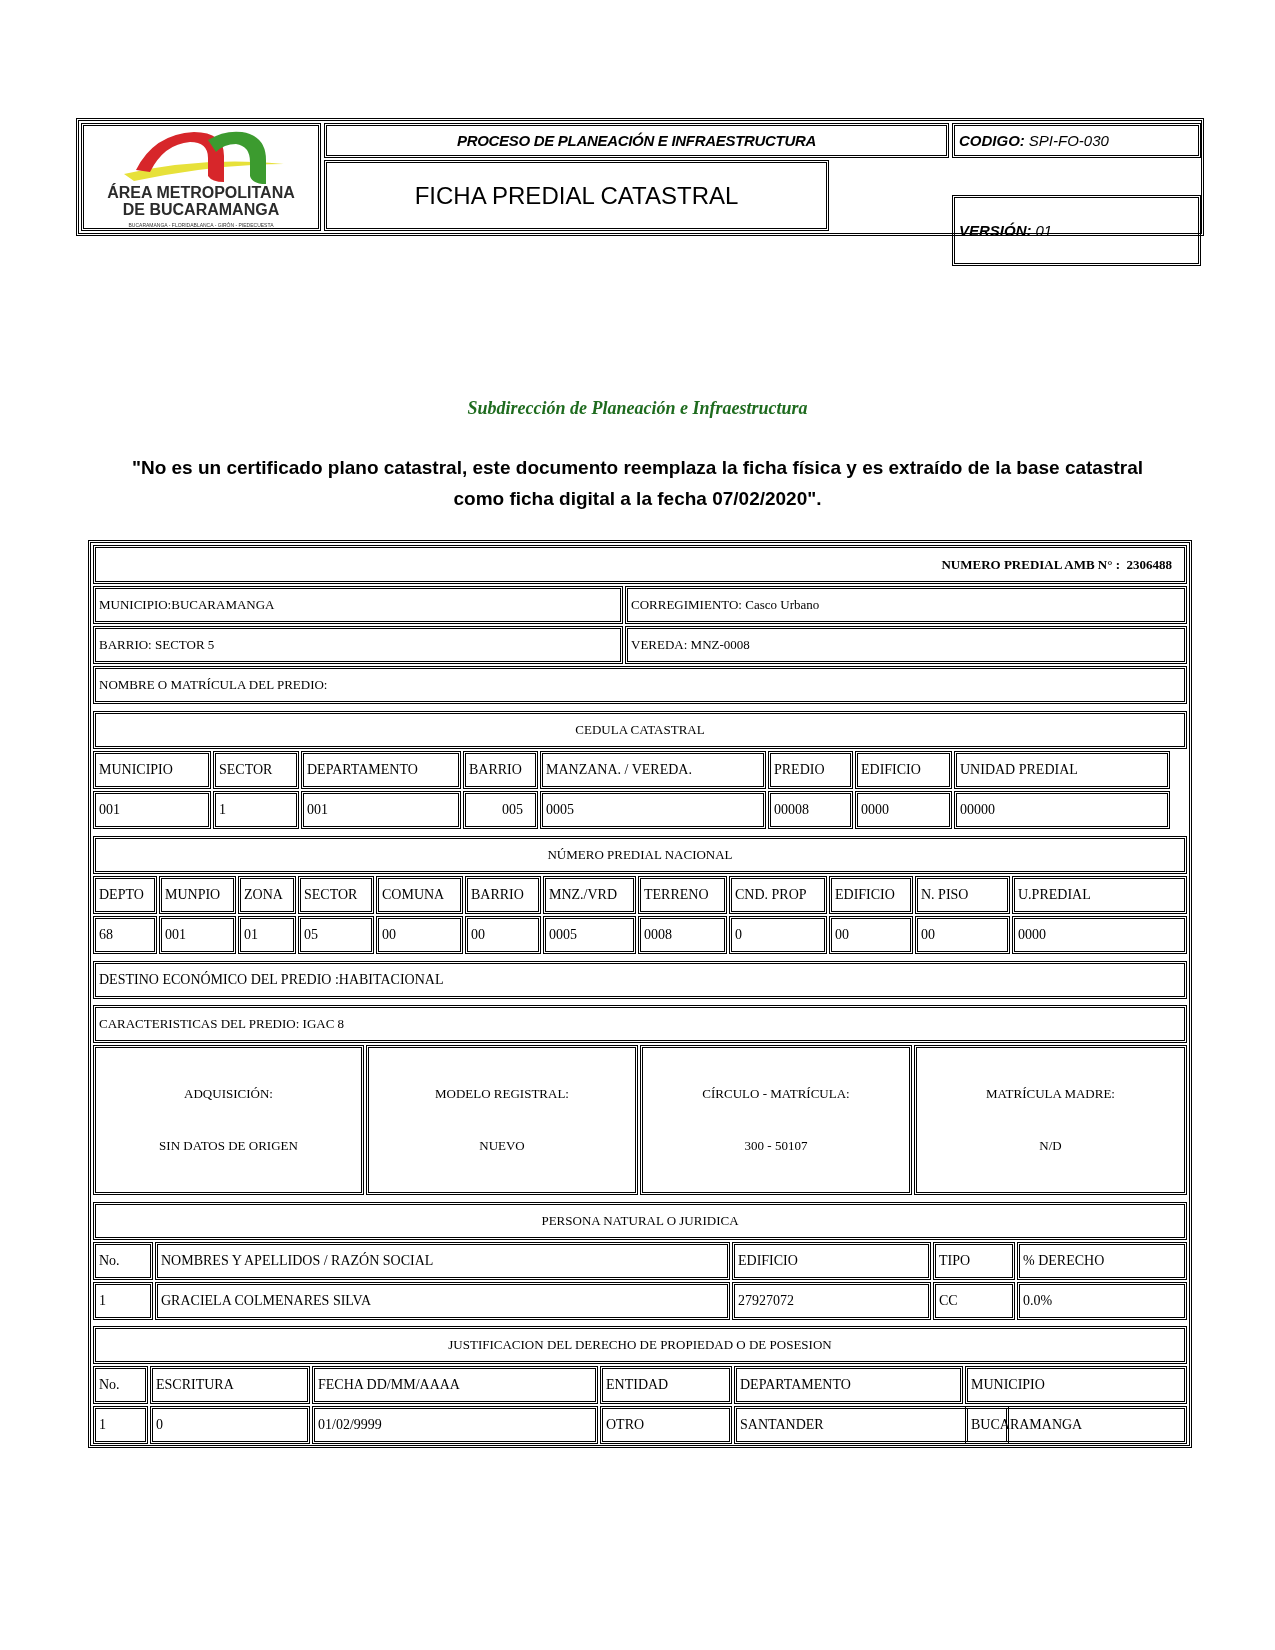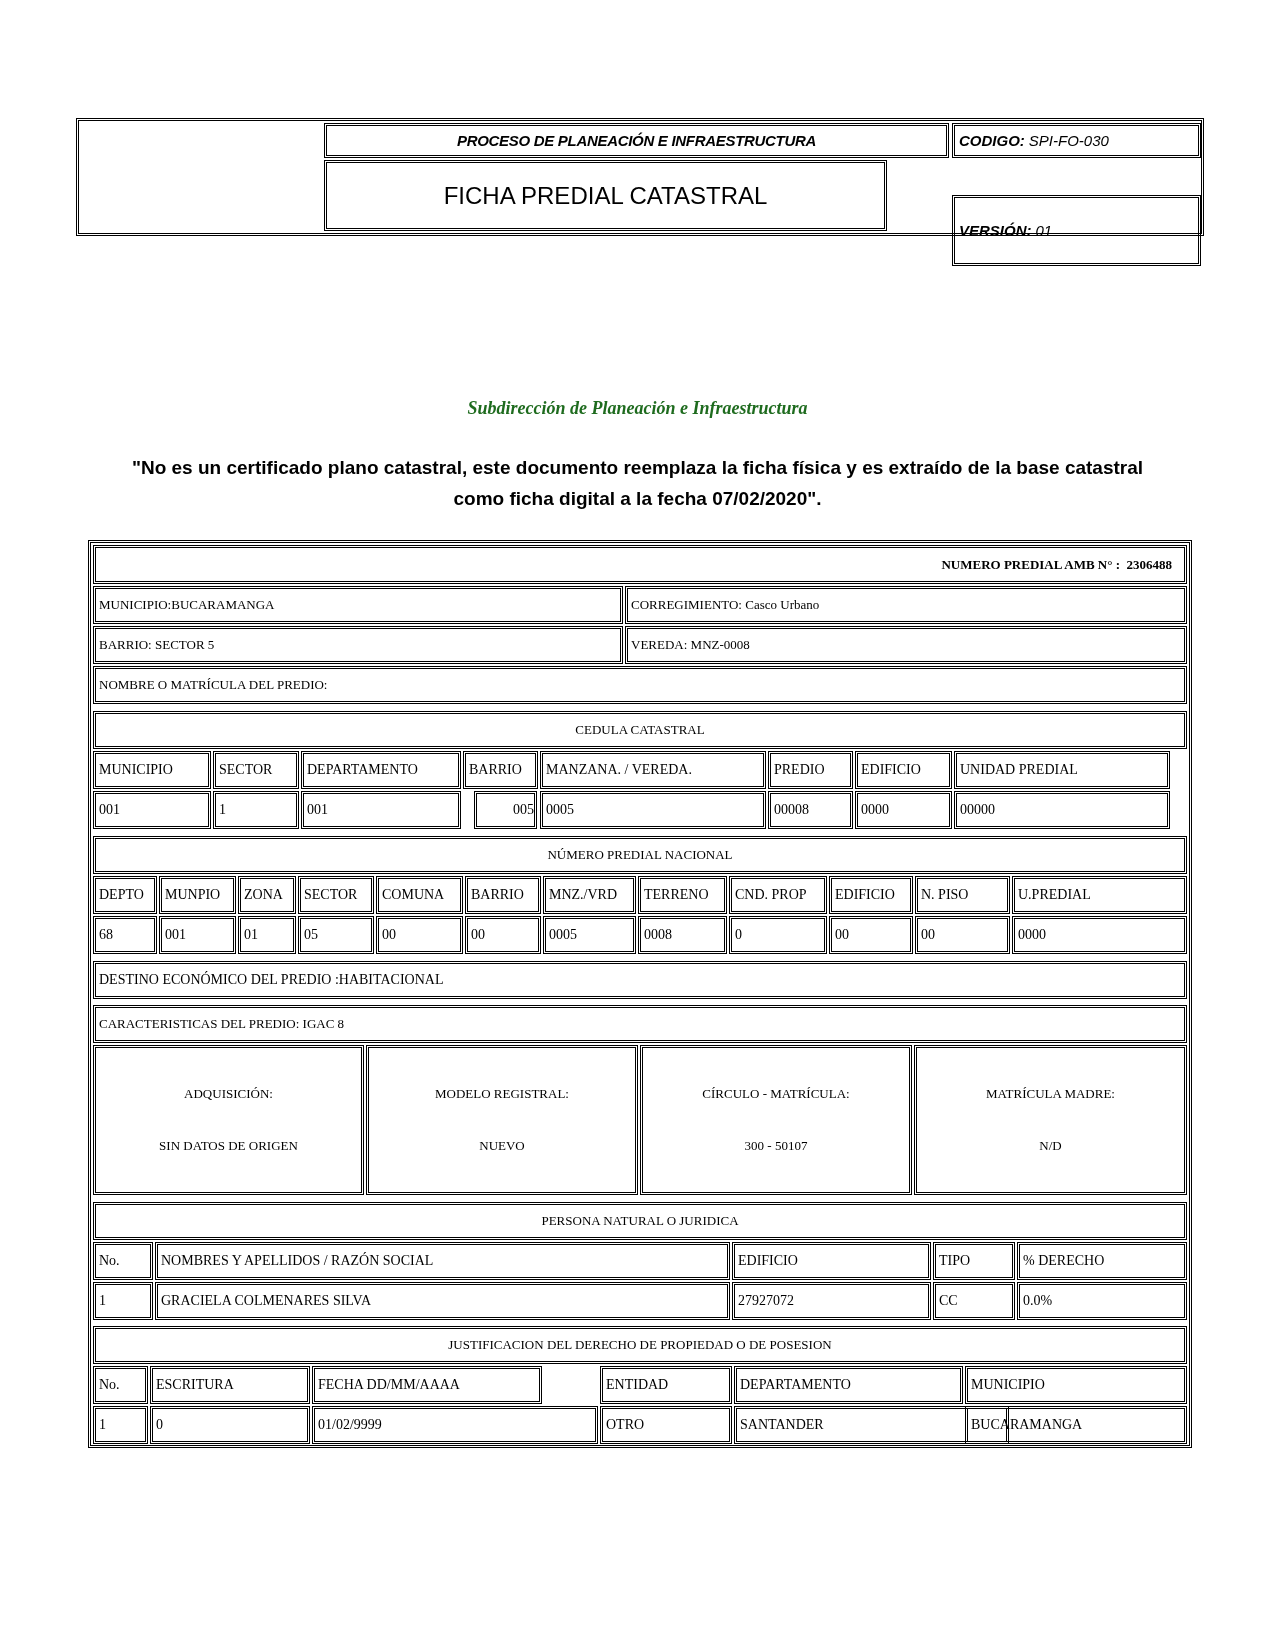--- a/index.html
+++ b/index.html
@@ -2,21 +2,21 @@
 <html><head>
 <meta charset="utf-8">
 <style>
   html, body { margin: 0; padding: 0; background: #ffffff; }
   body { width: 1275px; height: 1650px; position: relative; overflow: hidden; font-family: "Liberation Serif", serif; color: #000; }
 
   
   .hdr { position: absolute; left: 76px; top: 118px; width: 1128px; height: 118px; border: 3px double #000; box-sizing: border-box; }
   .hdr-logo { position: absolute; left: 2px; top: 2px; width: 240px; height: 108px; border: 3px double #000; box-sizing: border-box; }
   .hdr-proc { position: absolute; left: 245px; top: 2px; width: 625px; height: 35px; border: 3px double #000; box-sizing: border-box; display: flex; align-items: center; justify-content: center; font-family: "Liberation Sans", sans-serif; font-style: italic; font-weight: bold; font-size: 15px; letter-spacing: -0.3px; }
-  .hdr-title { position: absolute; left: 245px; top: 39px; width: 563px; height: 71px; border: 3px double #000; box-sizing: border-box; display: flex; align-items: center; justify-content: center; font-family: "Liberation Sans", sans-serif; font-size: 24px; }
+  .hdr-title { position: absolute; left: 245px; top: 39px; width: 505px; height: 71px; border: 3px double #000; box-sizing: border-box; display: flex; align-items: center; justify-content: center; font-family: "Liberation Sans", sans-serif; font-size: 24px; }
   .hdr-code { position: absolute; left: 873px; top: 2px; width: 249px; height: 35px; border: 3px double #000; box-sizing: border-box; display: flex; align-items: center; padding-left: 4px; font-family: "Liberation Sans", sans-serif; font-style: italic; font-size: 15px; }
   .hdr-ver { position: absolute; left: 873px; top: 39px; width: 249px; height: 71px; border: 3px double #000; box-sizing: border-box; display: flex; align-items: center; padding-left: 4px; font-family: "Liberation Sans", sans-serif; font-style: italic; font-size: 15px; margin-top: 35px; }
   .hdr-code b, .hdr-ver b { font-weight: bold; margin-right: 4px; }
 
   .logo-text1 { position: absolute; left: 0; width: 100%; top: 58px; text-align: center; font-family: "Liberation Sans", sans-serif; font-weight: bold; font-size: 16px; color: #2b2b2b; line-height: 17px; }
   .logo-text2 { position: absolute; left: 0; width: 100%; top: 96px; text-align: center; font-family: "Liberation Sans", sans-serif; font-size: 5px; color: #333; }
 
   .subdir { position: absolute; left: 0; width: 1275px; top: 398px; text-align: center; font-family: "Liberation Serif", serif; font-style: italic; font-weight: bold; font-size: 18px; color: #1e6b1e; }
   .notice { position: absolute; left: 80px; width: 1115px; top: 452px; text-align: center; font-family: "Liberation Sans", sans-serif; font-weight: bold; font-size: 19px; line-height: 31px; }
 
@@ -27,20 +27,32 @@
   .sm { font-size: 14px; }
   .ctr { justify-content: center; padding-left: 0; }
   .b { font-weight: bold; }
   .col { flex-direction: column; justify-content: center; align-items: center; padding-left: 0; }
   .col span { display: block; text-align: center; }
 </style>
 </head>
 <body>
 
 <div class="hdr">
+  <div class="hdr-logo">
+    <svg width="234" height="60" viewBox="0 0 234 60" style="position:absolute;left:0;top:0;">
+      <path d="M40 48 Q120 30 200 38 Q130 38 50 55 Z" fill="#e7e13a"></path>
+      <path d="M52 44 Q70 8 110 6 Q140 6 140 30 L140 56 Q128 56 124 50 L124 32 Q124 16 106 16 Q80 18 66 46 Z" fill="#d7262a"></path>
+      <path d="M124 14 Q140 4 158 6 Q182 10 182 34 L182 58 Q168 58 166 50 L166 36 Q166 20 152 18 Q140 18 132 26 Z" fill="#3c9b2f"></path>
+    </svg>
+    <div class="logo-text1">
+      <span>ÁREA METROPOLITANA</span><br>
+      <span>DE BUCARAMANGA</span>
+    </div>
+    <div class="logo-text2">BUCARAMANGA - FLORIDABLANCA - GIRÓN - PIEDECUESTA</div>
+  </div>
   <div class="hdr-proc">PROCESO DE PLANEACIÓN E INFRAESTRUCTURA</div>
   <div class="hdr-title">FICHA PREDIAL CATASTRAL</div>
   <div class="hdr-code">
     <b>CODIGO:</b>
     <span>SPI-FO-030</span>
   </div>
   <div class="hdr-ver">
     <b>VERSIÓN:</b>
     <span>01</span>
   </div>
@@ -74,21 +86,21 @@
   <div class="cell sm" style="left:210px;top:208px;width:160px;height:38px;">DEPARTAMENTO</div>
   <div class="cell sm" style="left:372px;top:208px;width:75px;height:38px;">BARRIO</div>
   <div class="cell sm" style="left:449px;top:208px;width:226px;height:38px;">MANZANA. / VEREDA.</div>
   <div class="cell sm" style="left:677px;top:208px;width:85px;height:38px;">PREDIO</div>
   <div class="cell sm" style="left:764px;top:208px;width:97px;height:38px;">EDIFICIO</div>
   <div class="cell sm" style="left:863px;top:208px;width:216px;height:38px;">UNIDAD PREDIAL</div>
 
   <div class="cell sm" style="left:2px;top:248px;width:118px;height:38px;">001</div>
   <div class="cell sm" style="left:122px;top:248px;width:86px;height:38px;">1</div>
   <div class="cell sm" style="left:210px;top:248px;width:160px;height:38px;">001</div>
-  <div class="cell sm" style="left:383px;top:248px;width:63px;height:38px;padding-left:36px;">005</div>
+  <div class="cell sm" style="left:372px;top:248px;width:75px;height:38px;padding-left:36px;">005</div>
   <div class="cell sm" style="left:449px;top:248px;width:226px;height:38px;">0005</div>
   <div class="cell sm" style="left:677px;top:248px;width:85px;height:38px;">00008</div>
   <div class="cell sm" style="left:764px;top:248px;width:97px;height:38px;">0000</div>
   <div class="cell sm" style="left:863px;top:248px;width:216px;height:38px;">00000</div>
 
   <div class="cell big ctr" style="left:2px;top:293px;width:1094px;height:38px;">NÚMERO PREDIAL NACIONAL</div>
 
   <div class="cell sm" style="left:2px;top:333px;width:64px;height:38px;">DEPTO</div>
   <div class="cell sm" style="left:68px;top:333px;width:77px;height:38px;">MUNPIO</div>
   <div class="cell sm" style="left:147px;top:333px;width:58px;height:38px;">ZONA</div>
@@ -147,21 +159,21 @@
   <div class="cell sm" style="left:2px;top:739px;width:60px;height:38px;">1</div>
   <div class="cell sm" style="left:64px;top:739px;width:575px;height:38px;">GRACIELA COLMENARES SILVA</div>
   <div class="cell sm" style="left:641px;top:739px;width:199px;height:38px;">27927072</div>
   <div class="cell sm" style="left:842px;top:739px;width:82px;height:38px;">CC</div>
   <div class="cell sm" style="left:926px;top:739px;width:170px;height:38px;">0.0%</div>
 
   <div class="cell big ctr" style="left:2px;top:783px;width:1094px;height:38px;">JUSTIFICACION DEL DERECHO DE PROPIEDAD O DE POSESION</div>
 
   <div class="cell sm" style="left:2px;top:823px;width:55px;height:38px;">No.</div>
   <div class="cell sm" style="left:59px;top:823px;width:160px;height:38px;">ESCRITURA</div>
-  <div class="cell sm" style="left:221px;top:823px;width:230px;height:38px;">FECHA DD/MM/AAAA</div>
+  <div class="cell sm" style="left:221px;top:823px;width:286px;height:38px;">FECHA DD/MM/AAAA</div>
   <div class="cell sm" style="left:509px;top:823px;width:132px;height:38px;">ENTIDAD</div>
   <div class="cell sm" style="left:643px;top:823px;width:229px;height:38px;">DEPARTAMENTO</div>
   <div class="cell sm" style="left:874px;top:823px;width:222px;height:38px;">MUNICIPIO</div>
 
   <div class="cell sm" style="left:2px;top:863px;width:55px;height:38px;">1</div>
   <div class="cell sm" style="left:59px;top:863px;width:160px;height:38px;">0</div>
   <div class="cell sm" style="left:221px;top:863px;width:286px;height:38px;">01/02/9999</div>
   <div class="cell sm" style="left:509px;top:863px;width:132px;height:38px;">OTRO</div>
   <div class="cell sm" style="left:643px;top:863px;width:275px;height:38px;">SANTANDER</div>
   <div class="cell sm" style="left:874px;top:863px;width:222px;height:38px;">BUCARAMANGA</div>

